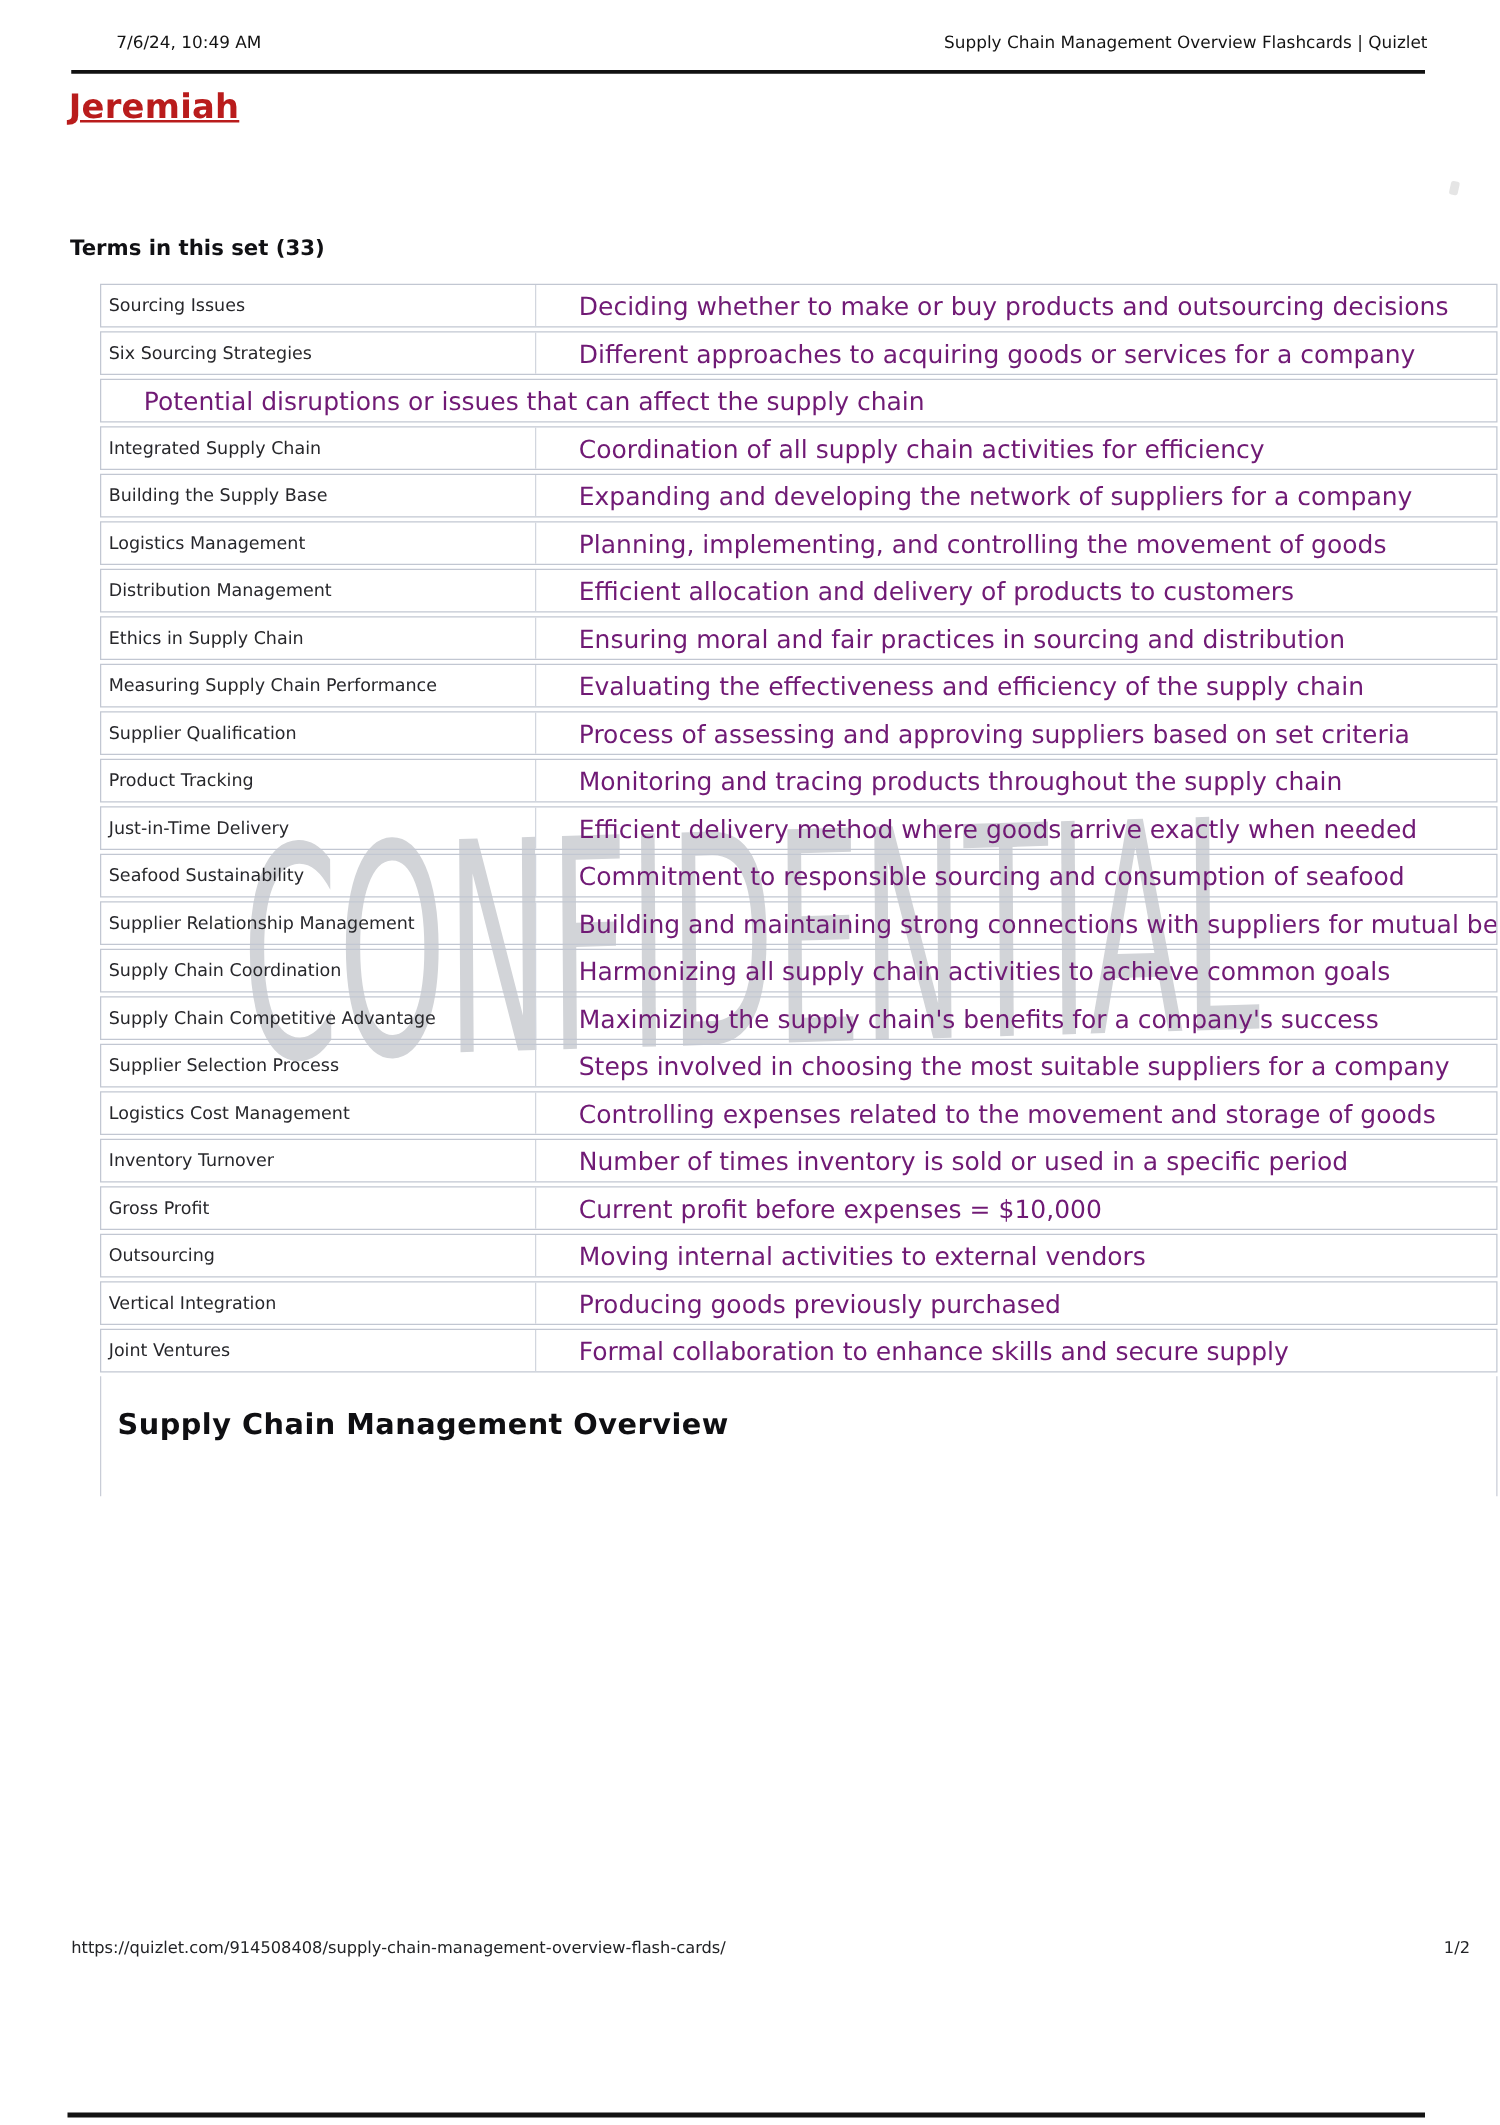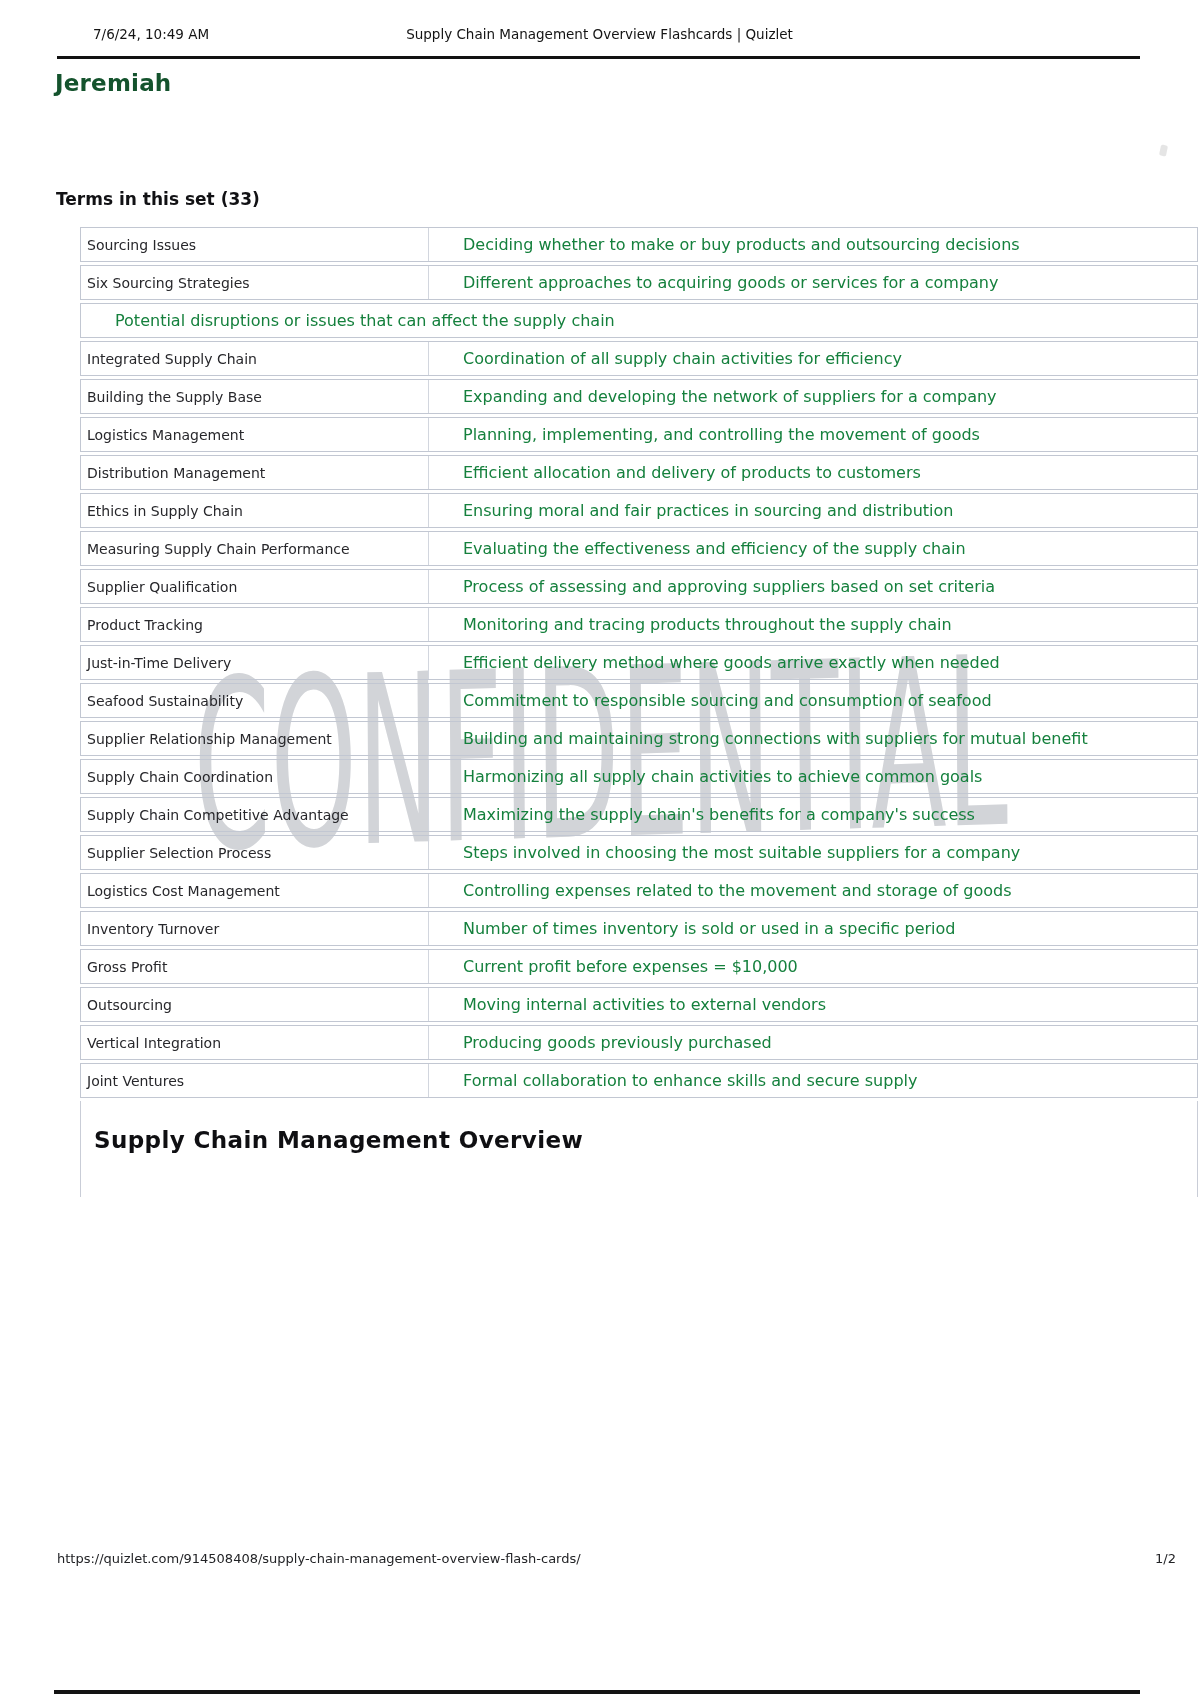--- a/index.html
+++ b/index.html
@@ -11,30 +11,31 @@
     color:#1d1d20;
     overflow:hidden;
   }
   
   .print-header {
     position:absolute; top:26px; left:57px; right:58px;
     height:18px;
     font-size:13.5px; color:#141414;
   }
   .print-date { position:absolute; left:0; top:0; white-space:nowrap;margin-left:36px; }
-  .print-title { position:absolute; left:0; right:0; top:0; text-align:center; white-space:nowrap; }
+  .print-title { position:absolute; left:0; right:0; top:0; text-align:right; white-space:nowrap; }
   .header-rule {
     position:absolute; top:56px; left:57px; width:1083px; height:3px;
     background:#111111;
   }
   
   .user-name {
     position:absolute; top:70px; left:55px;
-    font-size:23px; font-weight:bold; color:#14532d;
+    font-size:27px; font-weight:bold; color:#b91c1c;
     letter-spacing:0.2px;
+    text-decoration:underline;
   }
   .terms-heading {
     position:absolute; top:189px; left:56px;
     font-size:17px; font-weight:bold; color:#111114;
   }
   
   .watermark {
     position:absolute; left:193px; top:650px; z-index:0;
     font-size:234px; line-height:1; font-weight:400;
     color:#d2d4d8;
@@ -64,21 +65,21 @@
     display:flex; align-items:center;
     padding-left:6px;
     font-size:14px; color:#27272b;
     white-space:nowrap; overflow:hidden;
   }
   .definition-cell {
     box-sizing:border-box;
     flex:1 1 auto;
     display:flex; align-items:center;
     padding-left:34px;
-    font-size:16px; color:#15803d;
+    font-size:20px; color:#701a75;
     white-space:nowrap; overflow:hidden;
   }
   
   .overview-card {
     box-sizing:border-box;
     height:96px;
     border-left:1px solid #c9cdd7;
     border-right:1px solid #c9cdd7;
     padding:26px 0 0 13px;
   }

